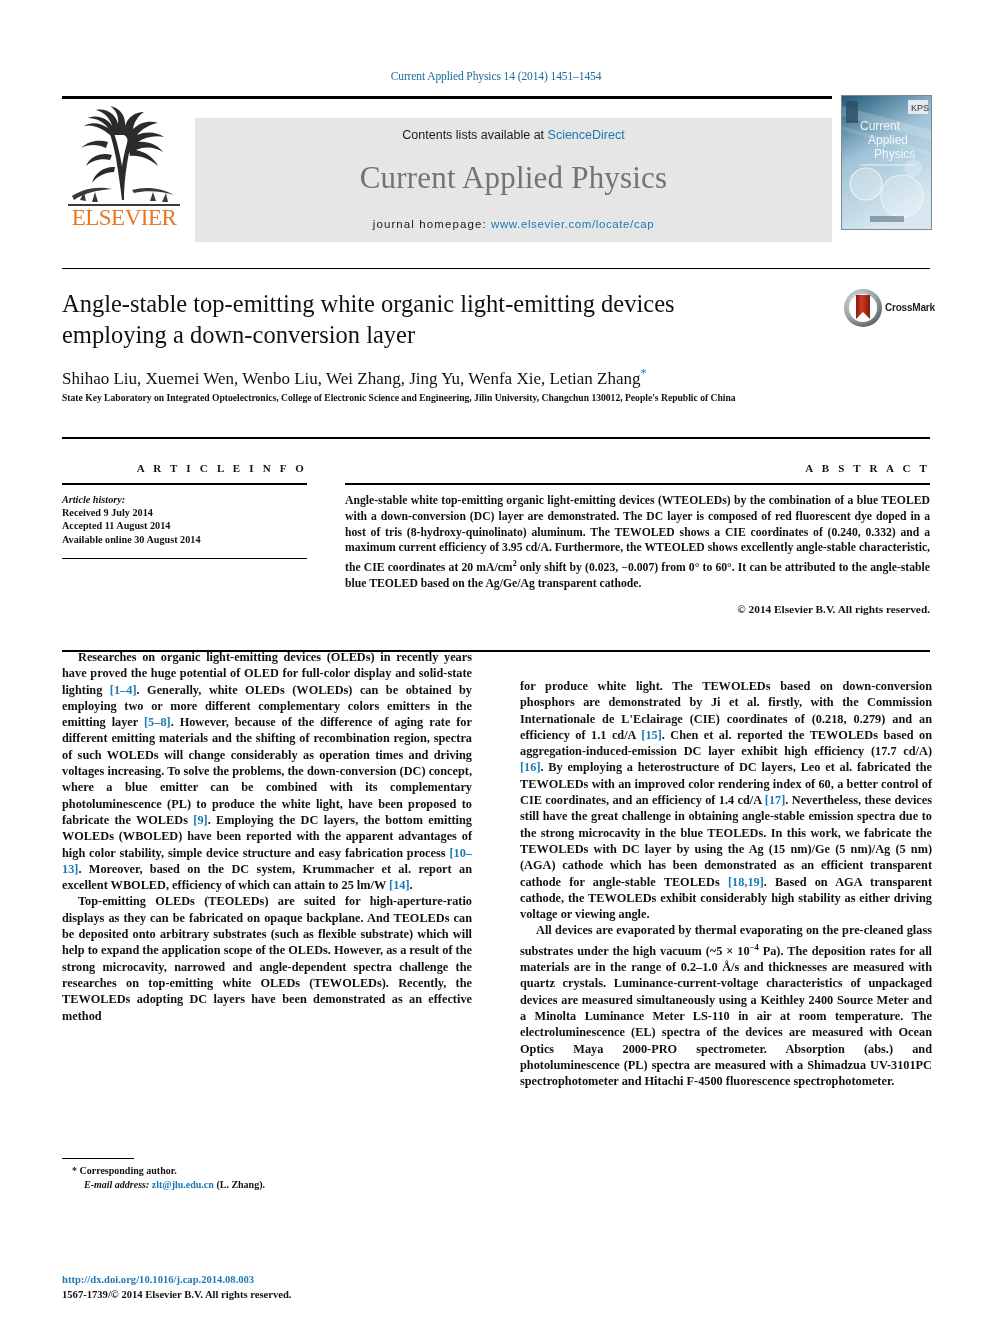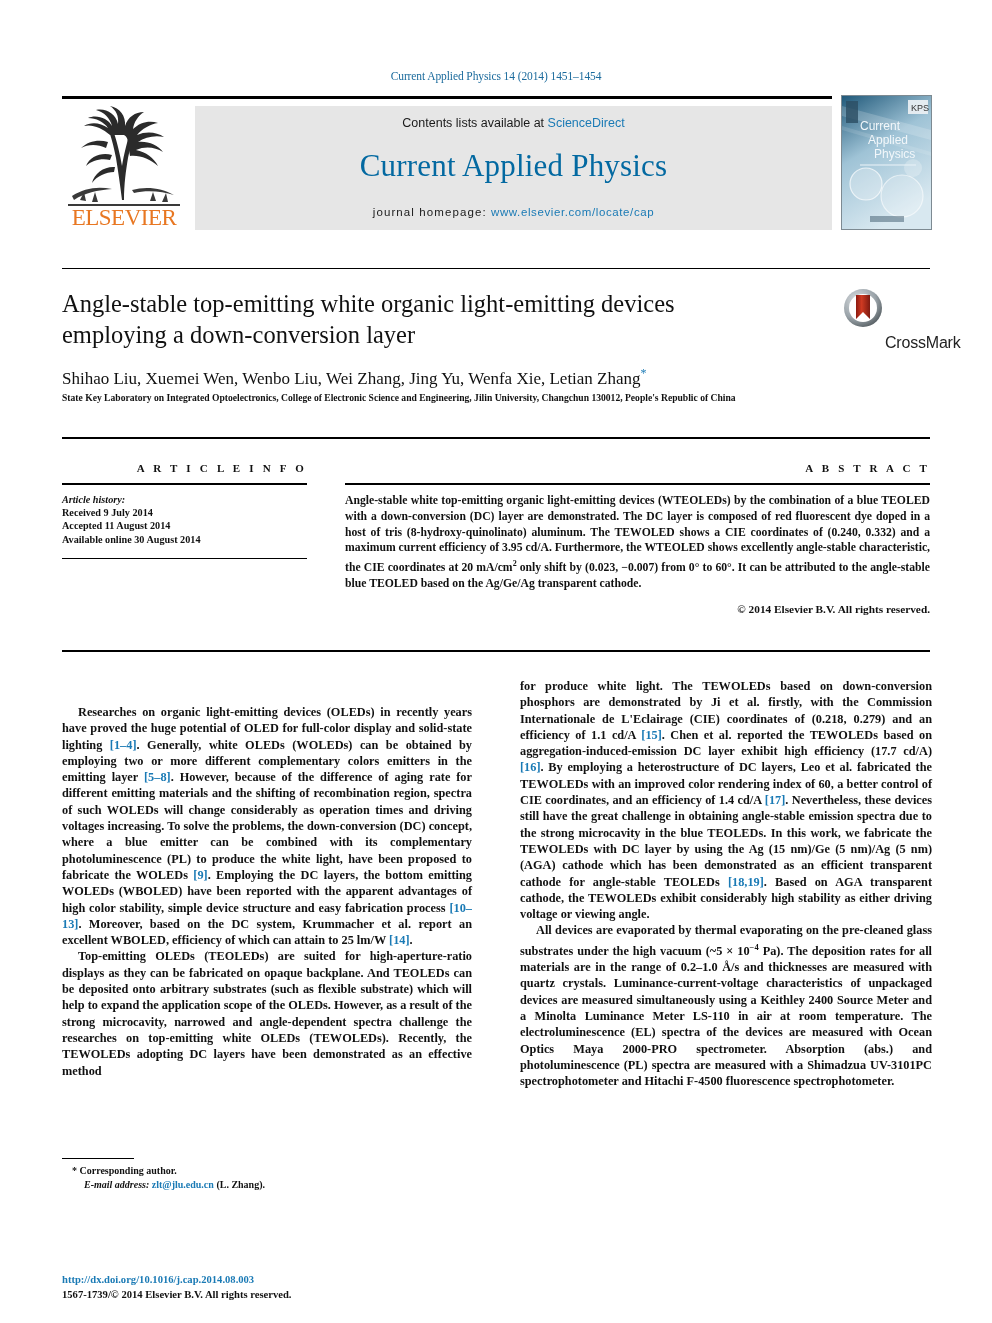--- a/index.html
+++ b/index.html
@@ -62,42 +62,42 @@
     width: 120px;
     text-align: center;
     color: #E87722;
     font-family: "Liberation Serif", serif;
     font-size: 23px;
     letter-spacing: -0.5px;
     line-height: 24px;
   }
   .contents-box {
     position: absolute;
-    left: 133px; top: 10px;
+    left: 133px; top: 22px;
     width: 637px;
     height: 124px;
     background: #e6e6e6;
     text-align: center;
   }
   .contents-line {
     position: absolute;
     top: 10px; left: 0; width: 637px;
     font-family: "Liberation Sans", sans-serif;
     font-size: 12.5px;
     color: #1a1a1a;
   }
   .contents-line .sd {
     color: #1a7ab5;
   }
   .journal-title {
     position: absolute;
     top: 42px; left: 0; width: 637px;
     font-family: "Liberation Serif", serif;
     font-size: 31px;
-    color: #0369a1;
+    color: #737373;
     letter-spacing: 0.2px;
   }
   .homepage-line {
     position: absolute;
     bottom: 12px; left: 0; width: 637px;
     font-family: "Liberation Sans", sans-serif;
     font-size: 11.5px;
     letter-spacing: 1.1px;
     color: #1a1a1a;
   }
@@ -133,25 +133,24 @@
   .crossmark {
     position: absolute;
     left: 843px; top: 288px;
     width: 92px;
     height: 44px;
   }
   .crossmark-label {
     position: absolute;
     left: 42px; top: 14px;
     font-family: "Liberation Sans", sans-serif;
-    font-size: 16px;
-    font-weight: normal;
+    font-size: 10px;
+    font-weight: bold;
     color: #222;
     letter-spacing: -0.2px;
-    margin-top: 32px;
   }
   .authors {
     position: absolute;
     left: 62px; top: 366px;
     width: 760px;
     font-size: 17px;
     color: #111;
     font-family: "Liberation Serif", serif;
   }
   .authors .star {
@@ -233,21 +232,21 @@
   .rule-below-abs {
     position: absolute;
     left: 62px; top: 650px;
     width: 868px; height: 2px;
     background: #000;
   }
 
   
   .body-left {
     position: absolute;
-    left: 62px; top: 704px;
+    left: 62px; top: 649px;
     width: 410px;
   }
   .body-right {
     position: absolute;
     left: 520px; top: 678px;
     width: 412px;
   }
   .body-left p, .body-right p {
     margin: 0;
     font-size: 12.3px;

